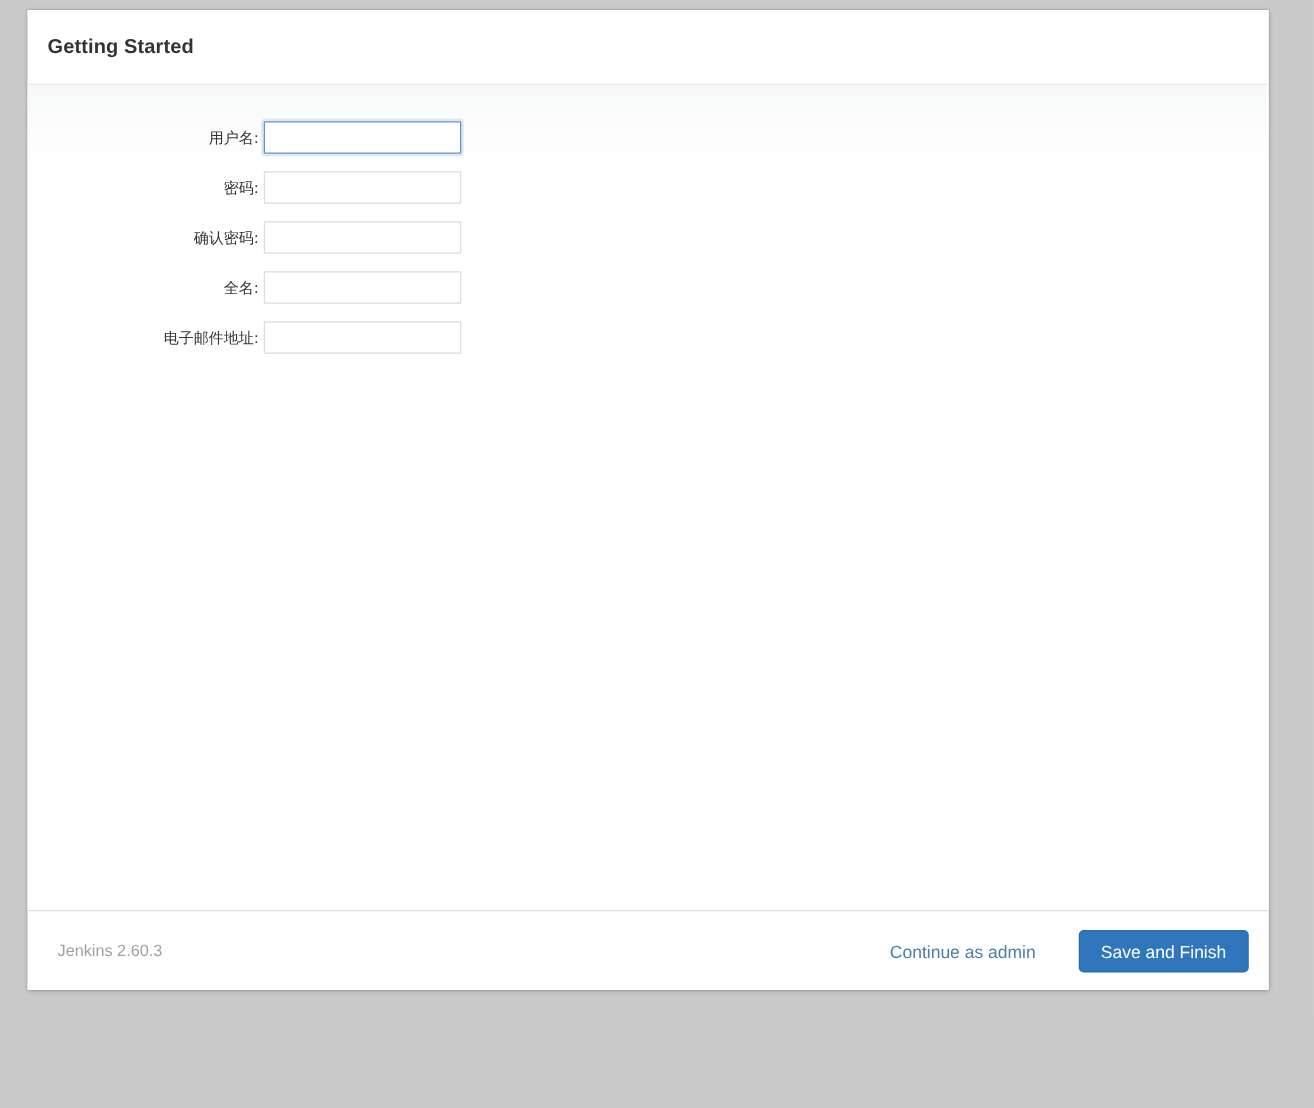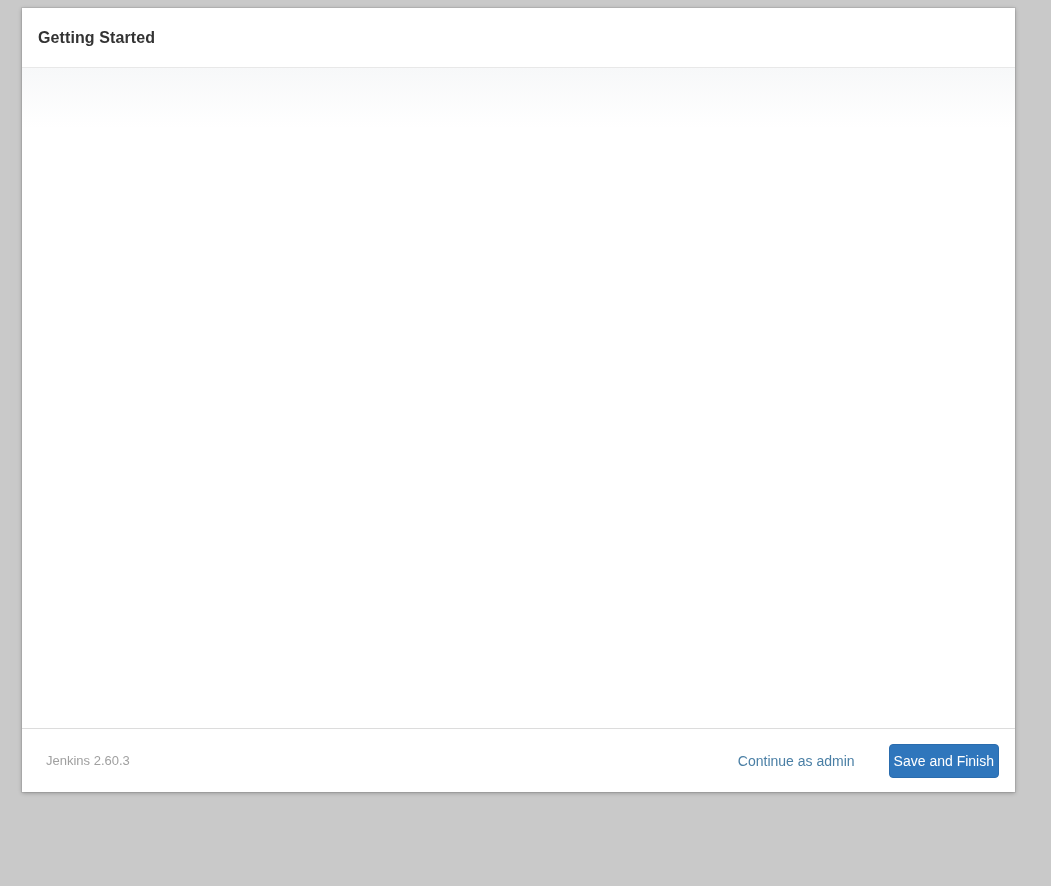--- a/index.html
+++ b/index.html
@@ -133,38 +133,72 @@
     border: none;
     padding: 6px 2px;
     font-family: "Liberation Sans", sans-serif;
   }
   .primary-button {
     font-size: 14px;
     color: #ffffff;
     background: #2f76bc;
     border: 1px solid #2a6cae;
     border-radius: 4px;
-    padding: 9px 4px;
+    padding: 9px 17px;
     cursor: pointer;
     font-family: "Liberation Sans", sans-serif;
     line-height: 1;
   }
 </style>
 </head>
 <body>
 
 <div id="setup-wizard">
 
   <div class="wizard-header">
     <span class="wizard-header-title">Getting Started</span>
   </div>
 
   <div class="wizard-content">
 
 
+    <table class="form-table">
+      <tbody>
+        <tr>
+          <td class="form-label">用户名:</td>
+          <td class="form-field-cell">
+            <input class="text-input is-focused" type="text" autofocus="" value="" style="">
+          </td>
+        </tr>
+        <tr>
+          <td class="form-label">密码:</td>
+          <td class="form-field-cell">
+            <input class="text-input" type="password" value="" style="">
+          </td>
+        </tr>
+        <tr>
+          <td class="form-label">确认密码:</td>
+          <td class="form-field-cell">
+            <input class="text-input" type="password" value="" style="">
+          </td>
+        </tr>
+        <tr>
+          <td class="form-label">全名:</td>
+          <td class="form-field-cell">
+            <input class="text-input" type="text" value="" style="">
+          </td>
+        </tr>
+        <tr>
+          <td class="form-label">电子邮件地址:</td>
+          <td class="form-field-cell">
+            <input class="text-input" type="text" value="" style="">
+          </td>
+        </tr>
+      </tbody>
+    </table>
 
   </div>
 
   <div class="wizard-footer">
     <span class="jenkins-version">Jenkins 2.60.3</span>
     <div class="footer-actions">
       <a class="link-button">Continue as admin</a>
       <button class="primary-button">Save and Finish</button>
     </div>
   </div>

